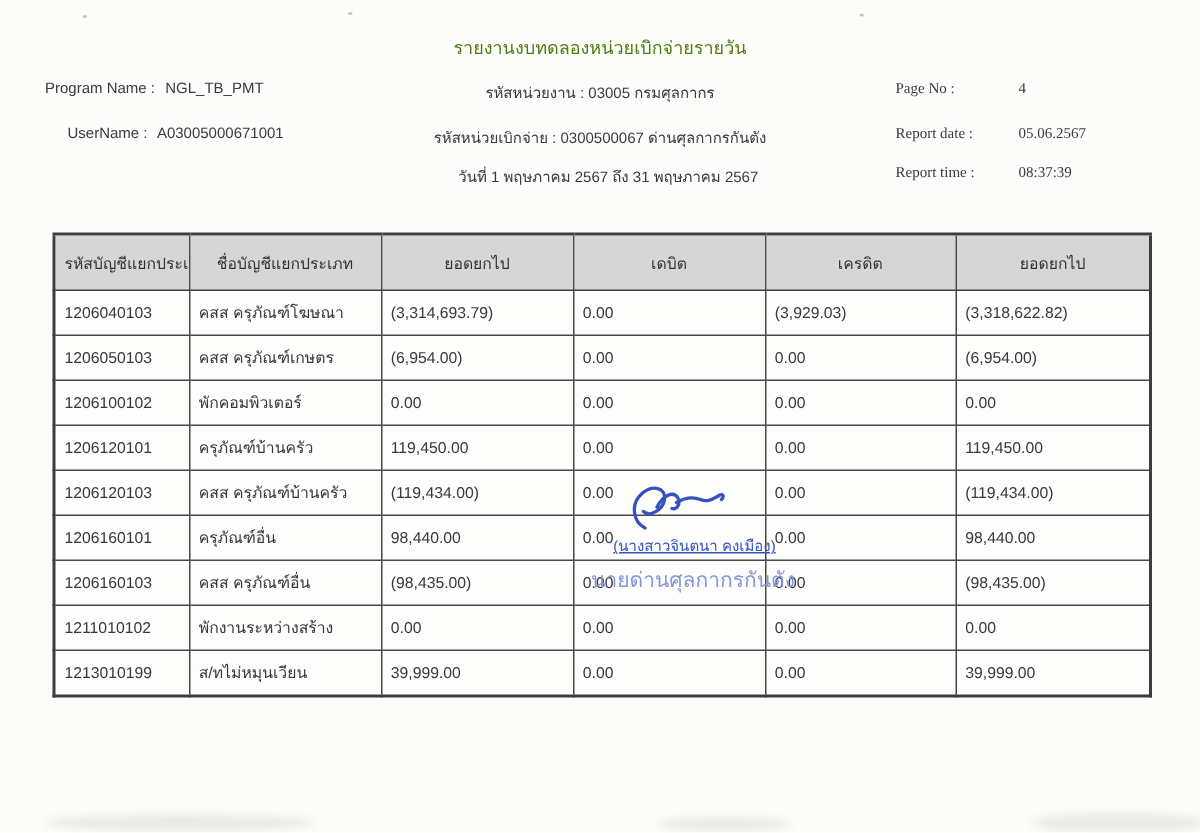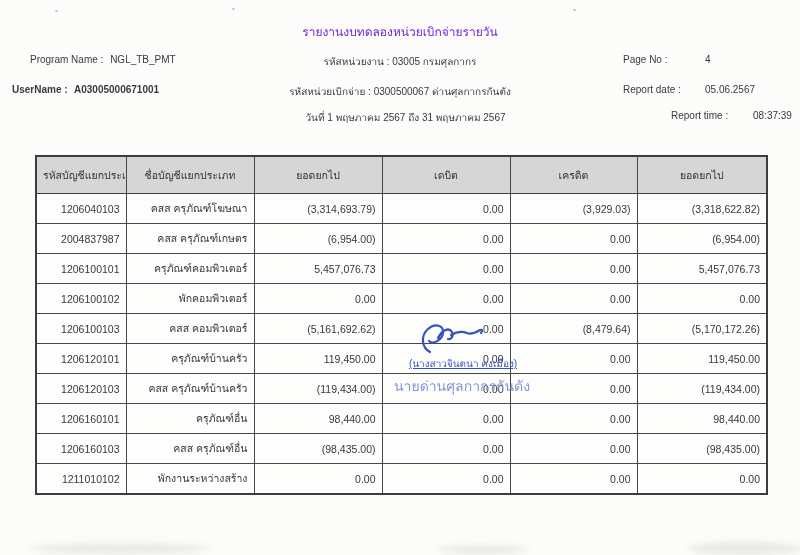--- a/index.html
+++ b/index.html
@@ -10,46 +10,46 @@
     overflow:hidden;
     font-family:"Liberation Sans","DejaVu Sans",sans-serif;
     color:#3a3a3a;
   }
   
   .smudge{position:absolute;background:rgba(70,70,70,.10);filter:blur(3px);border-radius:50%;}
   .speck{position:absolute;background:rgba(90,90,90,.35);border-radius:50%;}
 
   .doc-title{
     position:absolute;top:22px;left:0;right:0;
-    text-align:center;font-size:12px;color:#6d28d9;
+    text-align:center;font-size:12px;color:#4d7c0f;
   }
   .hdr-line{position:absolute;font-size:10px;white-space:nowrap;}
   .hdr-center{left:0;right:0;text-align:center;}
-  .hdr-right{left:623px;display:flex;}
+  .hdr-right{left:597px;display:flex;font-family:Liberation Serif, serif;}
   .hdr-right .lbl{width:82px;}
   .gap{display:inline-block;width:4px;}
 
   table.report{
     position:absolute;left:35px;top:155px;
     width:731px;border-collapse:collapse;table-layout:fixed;
     font-size:10.5px;color:#383838;
   }
   table.report th,table.report td{
     border:1px solid #474747;
     padding:2px 6px;
     overflow:hidden;white-space:nowrap;
   }
   table.report th{
     background:#d6d6d6;
     height:32px;font-weight:normal;font-size:10.5px;color:#333;
     border-top:2px solid #3d3d3d;border-bottom:1.5px solid #3d3d3d;
   }
   table.report td{height:25px;background:#fdfdfc;}
-  table.report td.num{text-align:right;}
-  table.report td.txt{text-align:right;}
+  table.report td.num{}
+  table.report td.txt{text-align:left;}
   table.report tr{page-break-inside:avoid;}
   table.report{border:2px solid #3d3d3d;}
 
   .sig-wrap{position:absolute;left:0;top:0;pointer-events:none;}
   .sig-svg{position:absolute;left:418px;top:320px;}
   .stamp-line1{
     position:absolute;left:388px;top:356px;width:150px;
     text-align:center;font-size:10px;color:#3552c0;white-space:nowrap;text-decoration:underline;
   }
   .stamp-line2{
@@ -68,38 +68,38 @@
   <div class="smudge" style="left:30px;top:543px;width:180px;height:11px;"></div>
   <div class="smudge" style="left:438px;top:545px;width:90px;height:9px;"></div>
   <div class="smudge" style="left:688px;top:542px;width:115px;height:13px;"></div>
 
   <div class="doc-title">รายงานงบทดลองหน่วยเบิกจ่ายรายวัน</div>
 
   <div class="hdr-line" style="left:30px;top:54px;">
     <span>Program Name :</span><span class="gap"></span>
     <span>NGL_TB_PMT</span>
   </div>
-  <div class="hdr-line" style="left:12px;top:84px;font-weight:bold;">
+  <div class="hdr-line" style="left:45px;top:84px;">
     <span>UserName :</span><span class="gap"></span>
     <span>A03005000671001</span>
   </div>
 
   <div class="hdr-line hdr-center" style="top:54px;">รหัสหน่วยงาน : 03005 กรมศุลกากร</div>
   <div class="hdr-line hdr-center" style="top:84px;">รหัสหน่วยเบิกจ่าย : 0300500067 ด่านศุลกากรกันตัง</div>
   <div class="hdr-line hdr-center" style="top:110px;padding-left:11px;">วันที่ 1 พฤษภาคม 2567 ถึง 31 พฤษภาคม 2567</div>
 
   <div class="hdr-line hdr-right" style="top:54px;">
     <span class="lbl">Page No :</span>
     <span>4</span>
   </div>
   <div class="hdr-line hdr-right" style="top:84px;">
     <span class="lbl">Report date :</span>
     <span>05.06.2567</span>
   </div>
-  <div class="hdr-line hdr-right" style="top:110px;margin-left:48px;">
+  <div class="hdr-line hdr-right" style="top:110px;">
     <span class="lbl">Report time :</span>
     <span>08:37:39</span>
   </div>
 
   <table class="report">
     <colgroup>
       <col style="width:90px">
         <col style="width:128px">
         <col style="width:128px">
       <col style="width:128px">
@@ -119,50 +119,34 @@
     <tbody>
         <tr>
           <td class="txt">1206040103</td>
           <td class="txt">คสส ครุภัณฑ์โฆษณา</td>
           <td class="num">(3,314,693.79)</td>
           <td class="num">0.00</td>
           <td class="num">(3,929.03)</td>
           <td class="num">(3,318,622.82)</td>
         </tr>
         <tr>
-          <td class="txt">2004837987</td>
+          <td class="txt">1206050103</td>
           <td class="txt">คสส ครุภัณฑ์เกษตร</td>
           <td class="num">(6,954.00)</td>
           <td class="num">0.00</td>
           <td class="num">0.00</td>
           <td class="num">(6,954.00)</td>
         </tr>
         <tr>
-          <td class="txt">1206100101</td>
-          <td class="txt">ครุภัณฑ์คอมพิวเตอร์</td>
-          <td class="num">5,457,076.73</td>
-          <td class="num">0.00</td>
-          <td class="num">0.00</td>
-          <td class="num">5,457,076.73</td>
-        </tr>
-        <tr>
           <td class="txt">1206100102</td>
           <td class="txt">พักคอมพิวเตอร์</td>
           <td class="num">0.00</td>
           <td class="num">0.00</td>
           <td class="num">0.00</td>
           <td class="num">0.00</td>
-        </tr>
-        <tr>
-          <td class="txt">1206100103</td>
-          <td class="txt">คสส คอมพิวเตอร์</td>
-          <td class="num">(5,161,692.62)</td>
-          <td class="num">0.00</td>
-          <td class="num">(8,479.64)</td>
-          <td class="num">(5,170,172.26)</td>
         </tr>
         <tr>
           <td class="txt">1206120101</td>
           <td class="txt">ครุภัณฑ์บ้านครัว</td>
           <td class="num">119,450.00</td>
           <td class="num">0.00</td>
           <td class="num">0.00</td>
           <td class="num">119,450.00</td>
         </tr>
         <tr>
@@ -189,20 +173,28 @@
           <td class="num">0.00</td>
           <td class="num">(98,435.00)</td>
         </tr>
         <tr>
           <td class="txt">1211010102</td>
           <td class="txt">พักงานระหว่างสร้าง</td>
           <td class="num">0.00</td>
           <td class="num">0.00</td>
           <td class="num">0.00</td>
           <td class="num">0.00</td>
+        </tr>
+        <tr>
+          <td class="txt">1213010199</td>
+          <td class="txt">ส/ทไม่หมุนเวียน</td>
+          <td class="num">39,999.00</td>
+          <td class="num">0.00</td>
+          <td class="num">0.00</td>
+          <td class="num">39,999.00</td>
         </tr>
       </tbody>
   </table>
 
   <div class="sig-wrap">
     <svg class="sig-svg" width="74" height="40" viewBox="0 0 74 40">
       <path d="M12 32 C4 28 2 16 10 9 C17 3 26 5 25 13 C24 20 15 25 11 21
                M20 18 C24 10 31 7 34 12 C36 16 33 20 30 19
                M33 15 C38 12 44 11 49 13 C53 15 57 13 62 10 C64 9 65 11 63 13" fill="none" stroke="#3552c0" stroke-width="2.2" stroke-linecap="round"></path>
     </svg>

